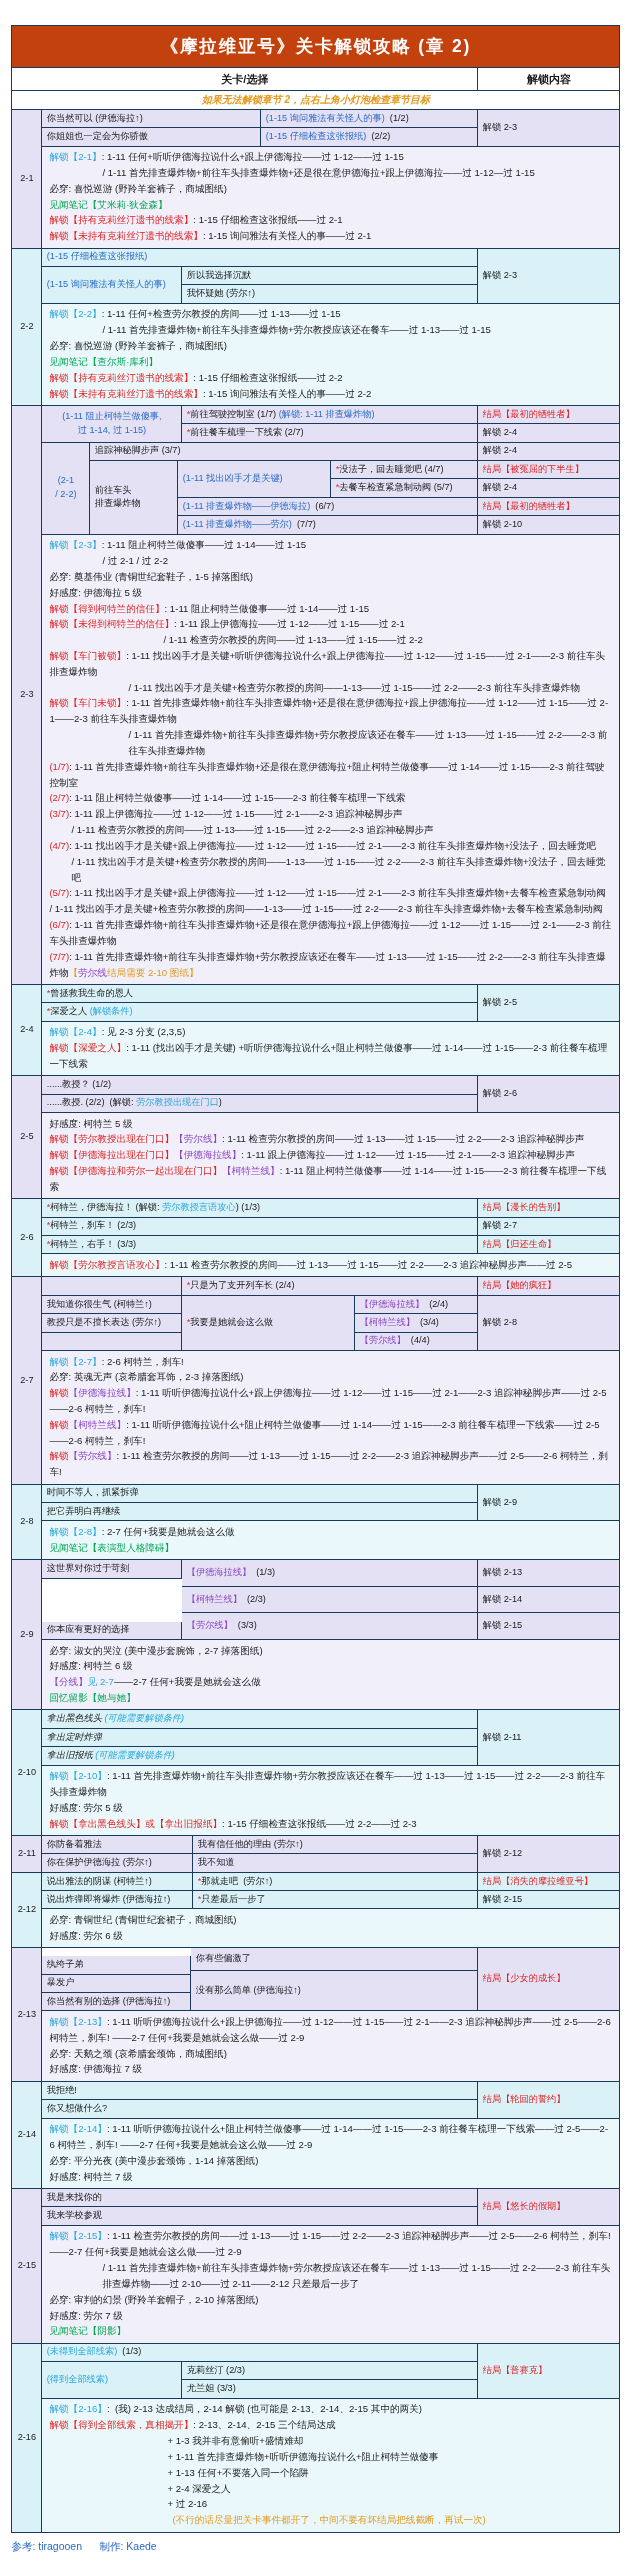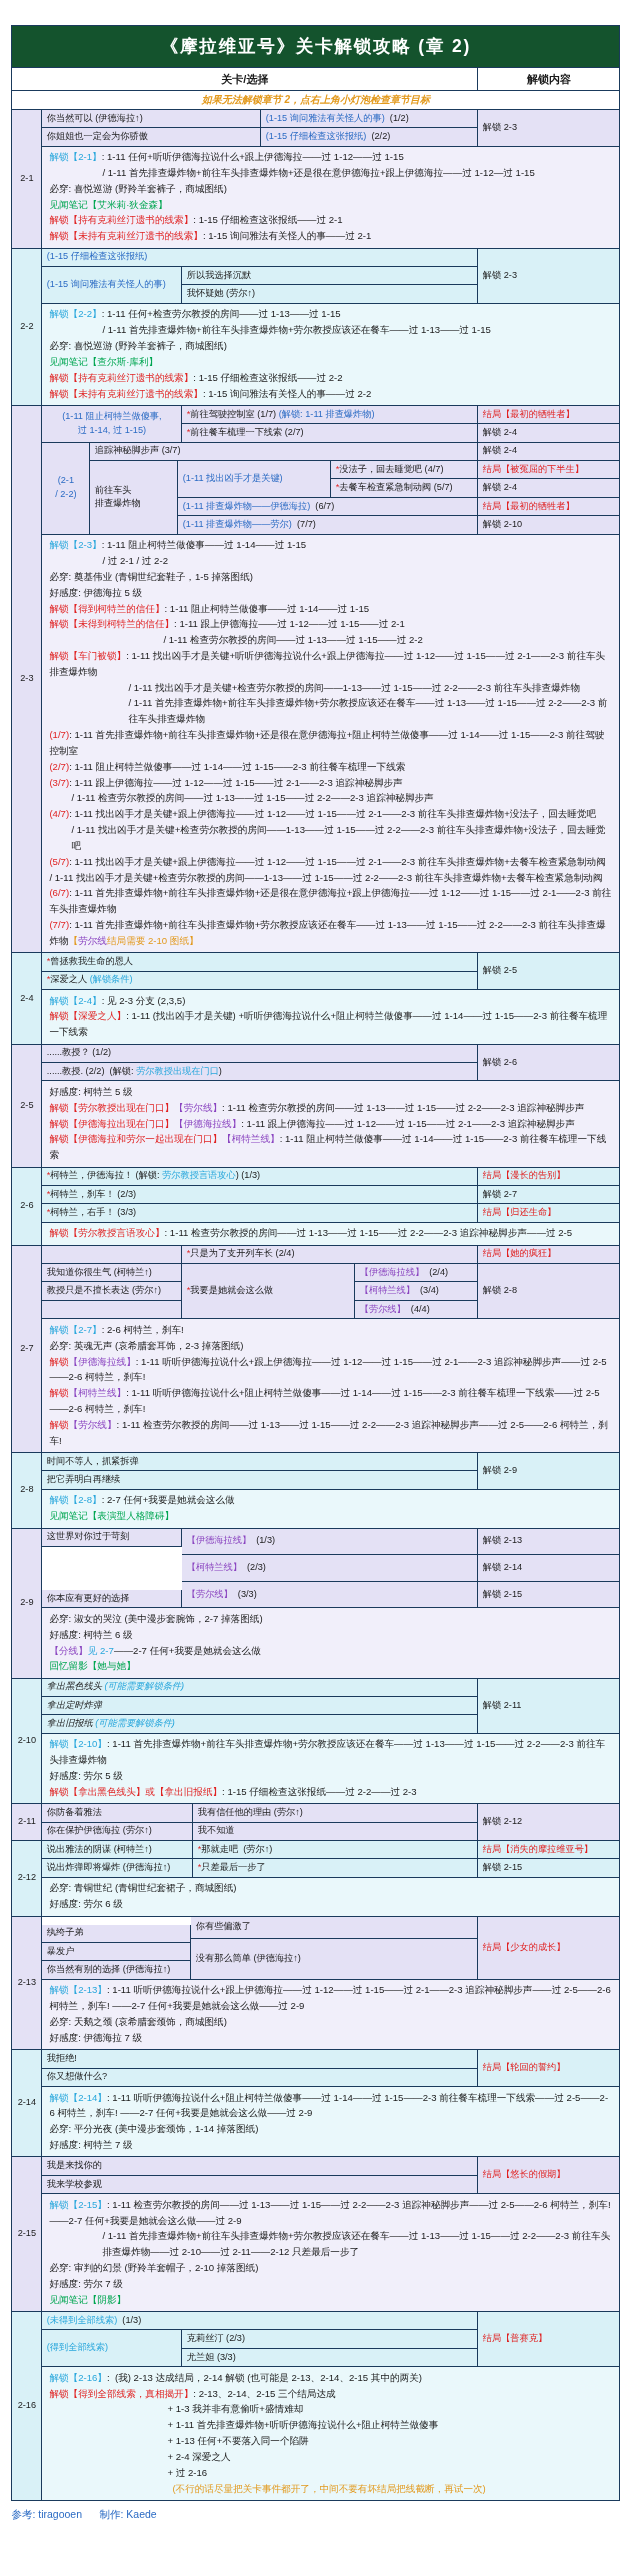--- a/index.html
+++ b/index.html
@@ -1,20 +1,20 @@
 <!DOCTYPE html>
 <html style="font-size:14px"><head>
 <meta charset="utf-8">
 <style>
   html,body{margin:0;padding:0;background:#fff;}
   body{width:632px;font-family:"Liberation Sans","DejaVu Sans",sans-serif;color:#1b1b1b;}
   .page{padding:24.6px 11.4px 5.3px 11.4px;}
   .tbl{width:609px;border-top:0.9px solid #1a3a5c;border-left:0.9px solid #1a3a5c;box-sizing:border-box;}
   .bdr{border-right:0.9px solid #1a3a5c;border-bottom:0.9px solid #1a3a5c;box-sizing:border-box;}
-  .titlebar{background:#14532d;color:#fff;font-size:17.5px;font-weight:bold;text-align:center;padding:8.8px 0;letter-spacing:1.8px;}
+  .titlebar{background:#c2410c;color:#fff;font-size:17.5px;font-weight:bold;text-align:center;padding:8.8px 0;letter-spacing:1.8px;}
   .hrow{display:flex;align-items:stretch;}
   .hcell{font-weight:bold;font-size:11px;background:#fff;display:flex;align-items:center;justify-content:center;padding:3.5px 0;}
   .hintrow{color:#E2991C;font-weight:bold;font-style:italic;font-size:10px;text-align:center;padding:1.8px 0;background:#fff;}
   .stage{display:flex;align-items:stretch;}
   .id-cell{width:30px;flex:0 0 30px;display:flex;align-items:center;justify-content:center;font-size:10px;}
   .box{display:flex;min-width:0;}
   .row{flex-direction:row;}
   .col{flex-direction:column;}
   .flex1{flex:1 1 0%;}
   .cell{display:flex;align-items:center;padding:1.8px 4.4px;font-size:9.2px;line-height:1.5;min-height:18.4px;white-space:pre-wrap;word-break:break-all;}
@@ -147,20 +147,21 @@
             <div class="notes bdr lav-n">
               <div class="nline"><span class="s-c">解锁【2-3】</span><span class="s-k">: 1-11 阻止柯特兰做傻事——过 1-14——过 1-15</span></div>
               <div class="nline" style="padding-left: 53px;"><span class="s-k">/ 过 2-1 / 过 2-2</span></div>
               <div class="nline"><span class="s-k">必穿: 奠基伟业 (青铜世纪套鞋子，1-5 掉落图纸)</span></div>
               <div class="nline"><span class="s-k">好感度: 伊德海拉 5 级</span></div>
               <div class="nline"><span class="s-r">解锁【得到柯特兰的信任】</span><span class="s-k">: 1-11 阻止柯特兰做傻事——过 1-14——过 1-15</span></div>
               <div class="nline"><span class="s-r">解锁【未得到柯特兰的信任】</span><span class="s-k">: 1-11 跟上伊德海拉——过 1-12——过 1-15——过 2-1</span></div>
               <div class="nline" style="padding-left: 114px;"><span class="s-k">/ 1-11 检查劳尔教授的房间——过 1-13——过 1-15——过 2-2</span></div>
               <div class="nline"><span class="s-r">解锁【车门被锁】</span><span class="s-k">: 1-11 找出凶手才是关键+听听伊德海拉说什么+跟上伊德海拉——过 1-12——过 1-15——过 2-1——2-3 前往车头排查爆炸物</span></div>
               <div class="nline" style="padding-left: 79px;"><span class="s-k">/ 1-11 找出凶手才是关键+检查劳尔教授的房间——1-13——过 1-15——过 2-2——2-3 前往车头排查爆炸物</span></div>
+              <div class="nline"><span class="s-r">解锁【车门未锁】</span><span class="s-k">: 1-11 首先排查爆炸物+前往车头排查爆炸物+还是很在意伊德海拉+跟上伊德海拉——过 1-12——过 1-15——过 2-1——2-3 前往车头排查爆炸物</span></div>
               <div class="nline" style="padding-left: 79px;"><span class="s-k">/ 1-11 首先排查爆炸物+前往车头排查爆炸物+劳尔教授应该还在餐车——过 1-13——过 1-15——过 2-2——2-3 前往车头排查爆炸物</span></div>
               <div class="nline"><span class="s-r">(1/7)</span><span class="s-k">: 1-11 首先排查爆炸物+前往车头排查爆炸物+还是很在意伊德海拉+阻止柯特兰做傻事——过 1-14——过 1-15——2-3 前往驾驶控制室</span></div>
               <div class="nline"><span class="s-r">(2/7)</span><span class="s-k">: 1-11 阻止柯特兰做傻事——过 1-14——过 1-15——2-3 前往餐车梳理一下线索</span></div>
               <div class="nline"><span class="s-r">(3/7)</span><span class="s-k">: 1-11 跟上伊德海拉——过 1-12——过 1-15——过 2-1——2-3 追踪神秘脚步声</span></div>
               <div class="nline" style="padding-left: 22px;"><span class="s-k">/ 1-11 检查劳尔教授的房间——过 1-13——过 1-15——过 2-2——2-3 追踪神秘脚步声</span></div>
               <div class="nline"><span class="s-r">(4/7)</span><span class="s-k">: 1-11 找出凶手才是关键+跟上伊德海拉——过 1-12——过 1-15——过 2-1——2-3 前往车头排查爆炸物+没法子，回去睡觉吧</span></div>
               <div class="nline" style="padding-left: 22px;"><span class="s-k">/ 1-11 找出凶手才是关键+检查劳尔教授的房间——1-13——过 1-15——过 2-2——2-3 前往车头排查爆炸物+没法子，回去睡觉吧</span></div>
               <div class="nline"><span class="s-r">(5/7)</span><span class="s-k">: 1-11 找出凶手才是关键+跟上伊德海拉——过 1-12——过 1-15——过 2-1——2-3 前往车头排查爆炸物+去餐车检查紧急制动阀</span></div>
               <div class="nline"><span class="s-k">/ 1-11 找出凶手才是关键+检查劳尔教授的房间——1-13——过 1-15——过 2-2——2-3 前往车头排查爆炸物+去餐车检查紧急制动阀</span></div>
               <div class="nline"><span class="s-r">(6/7)</span><span class="s-k">: 1-11 首先排查爆炸物+前往车头排查爆炸物+还是很在意伊德海拉+跟上伊德海拉——过 1-12——过 1-15——过 2-1——2-3 前往车头排查爆炸物</span></div>

